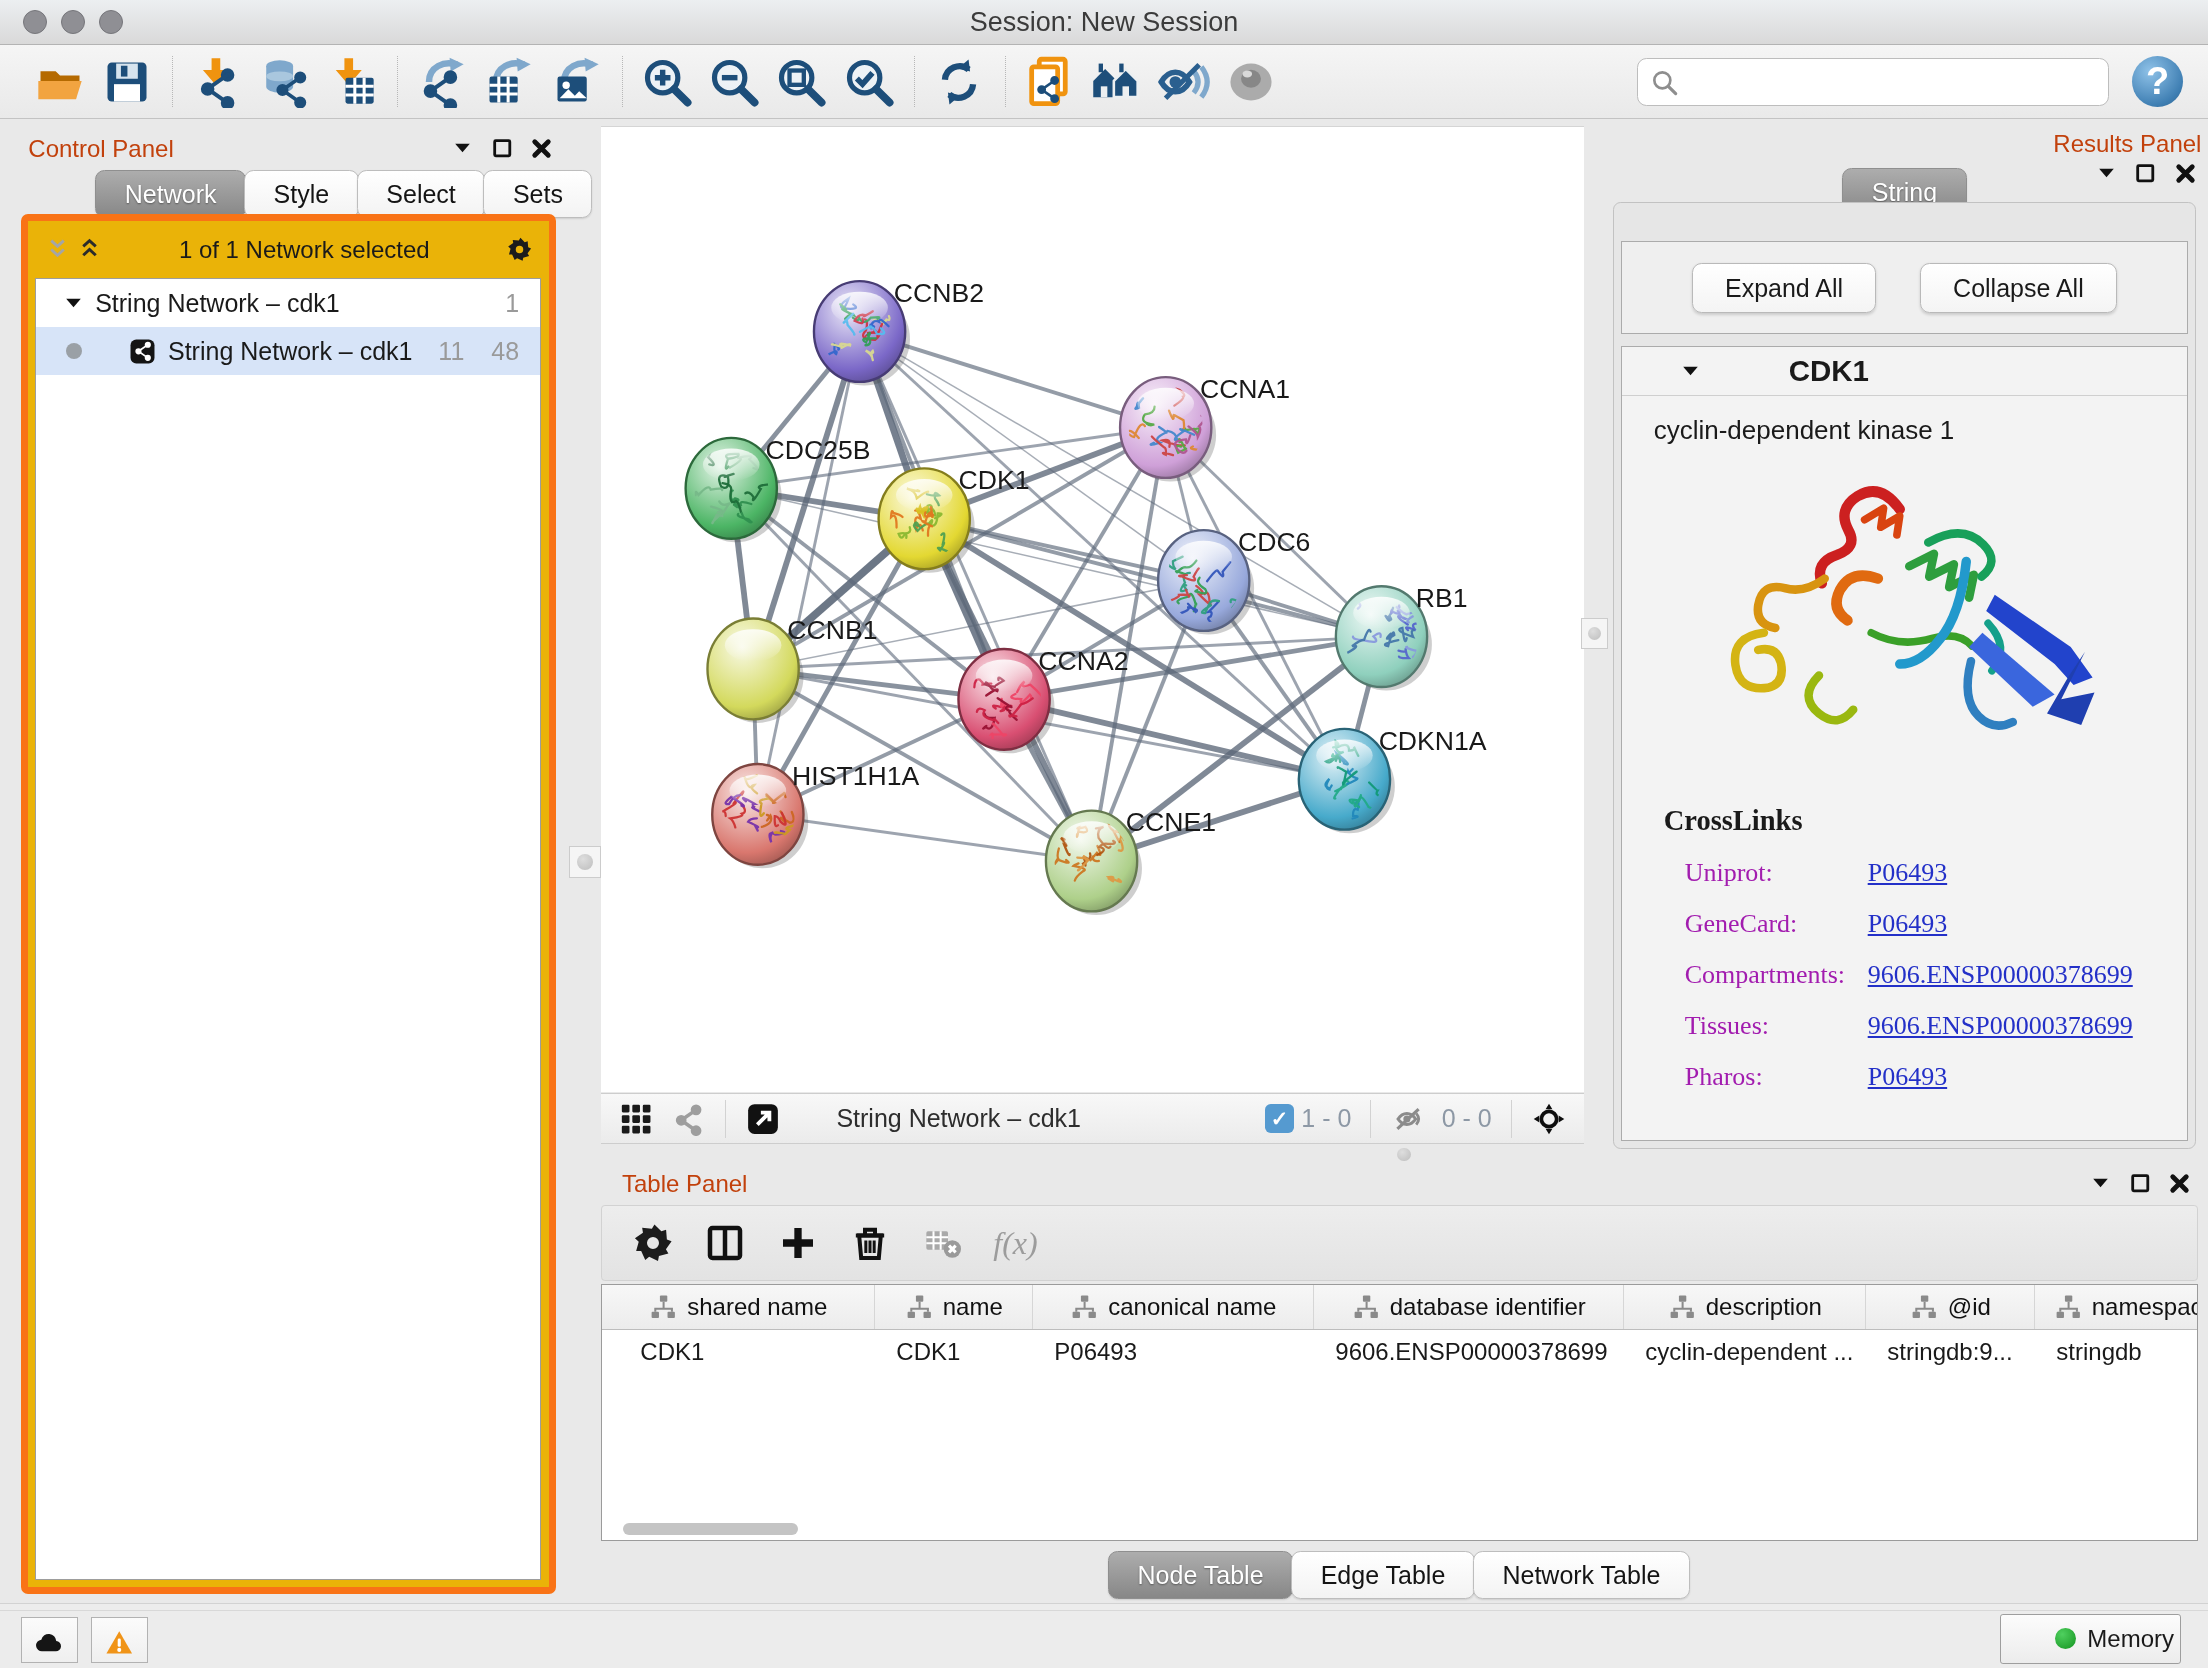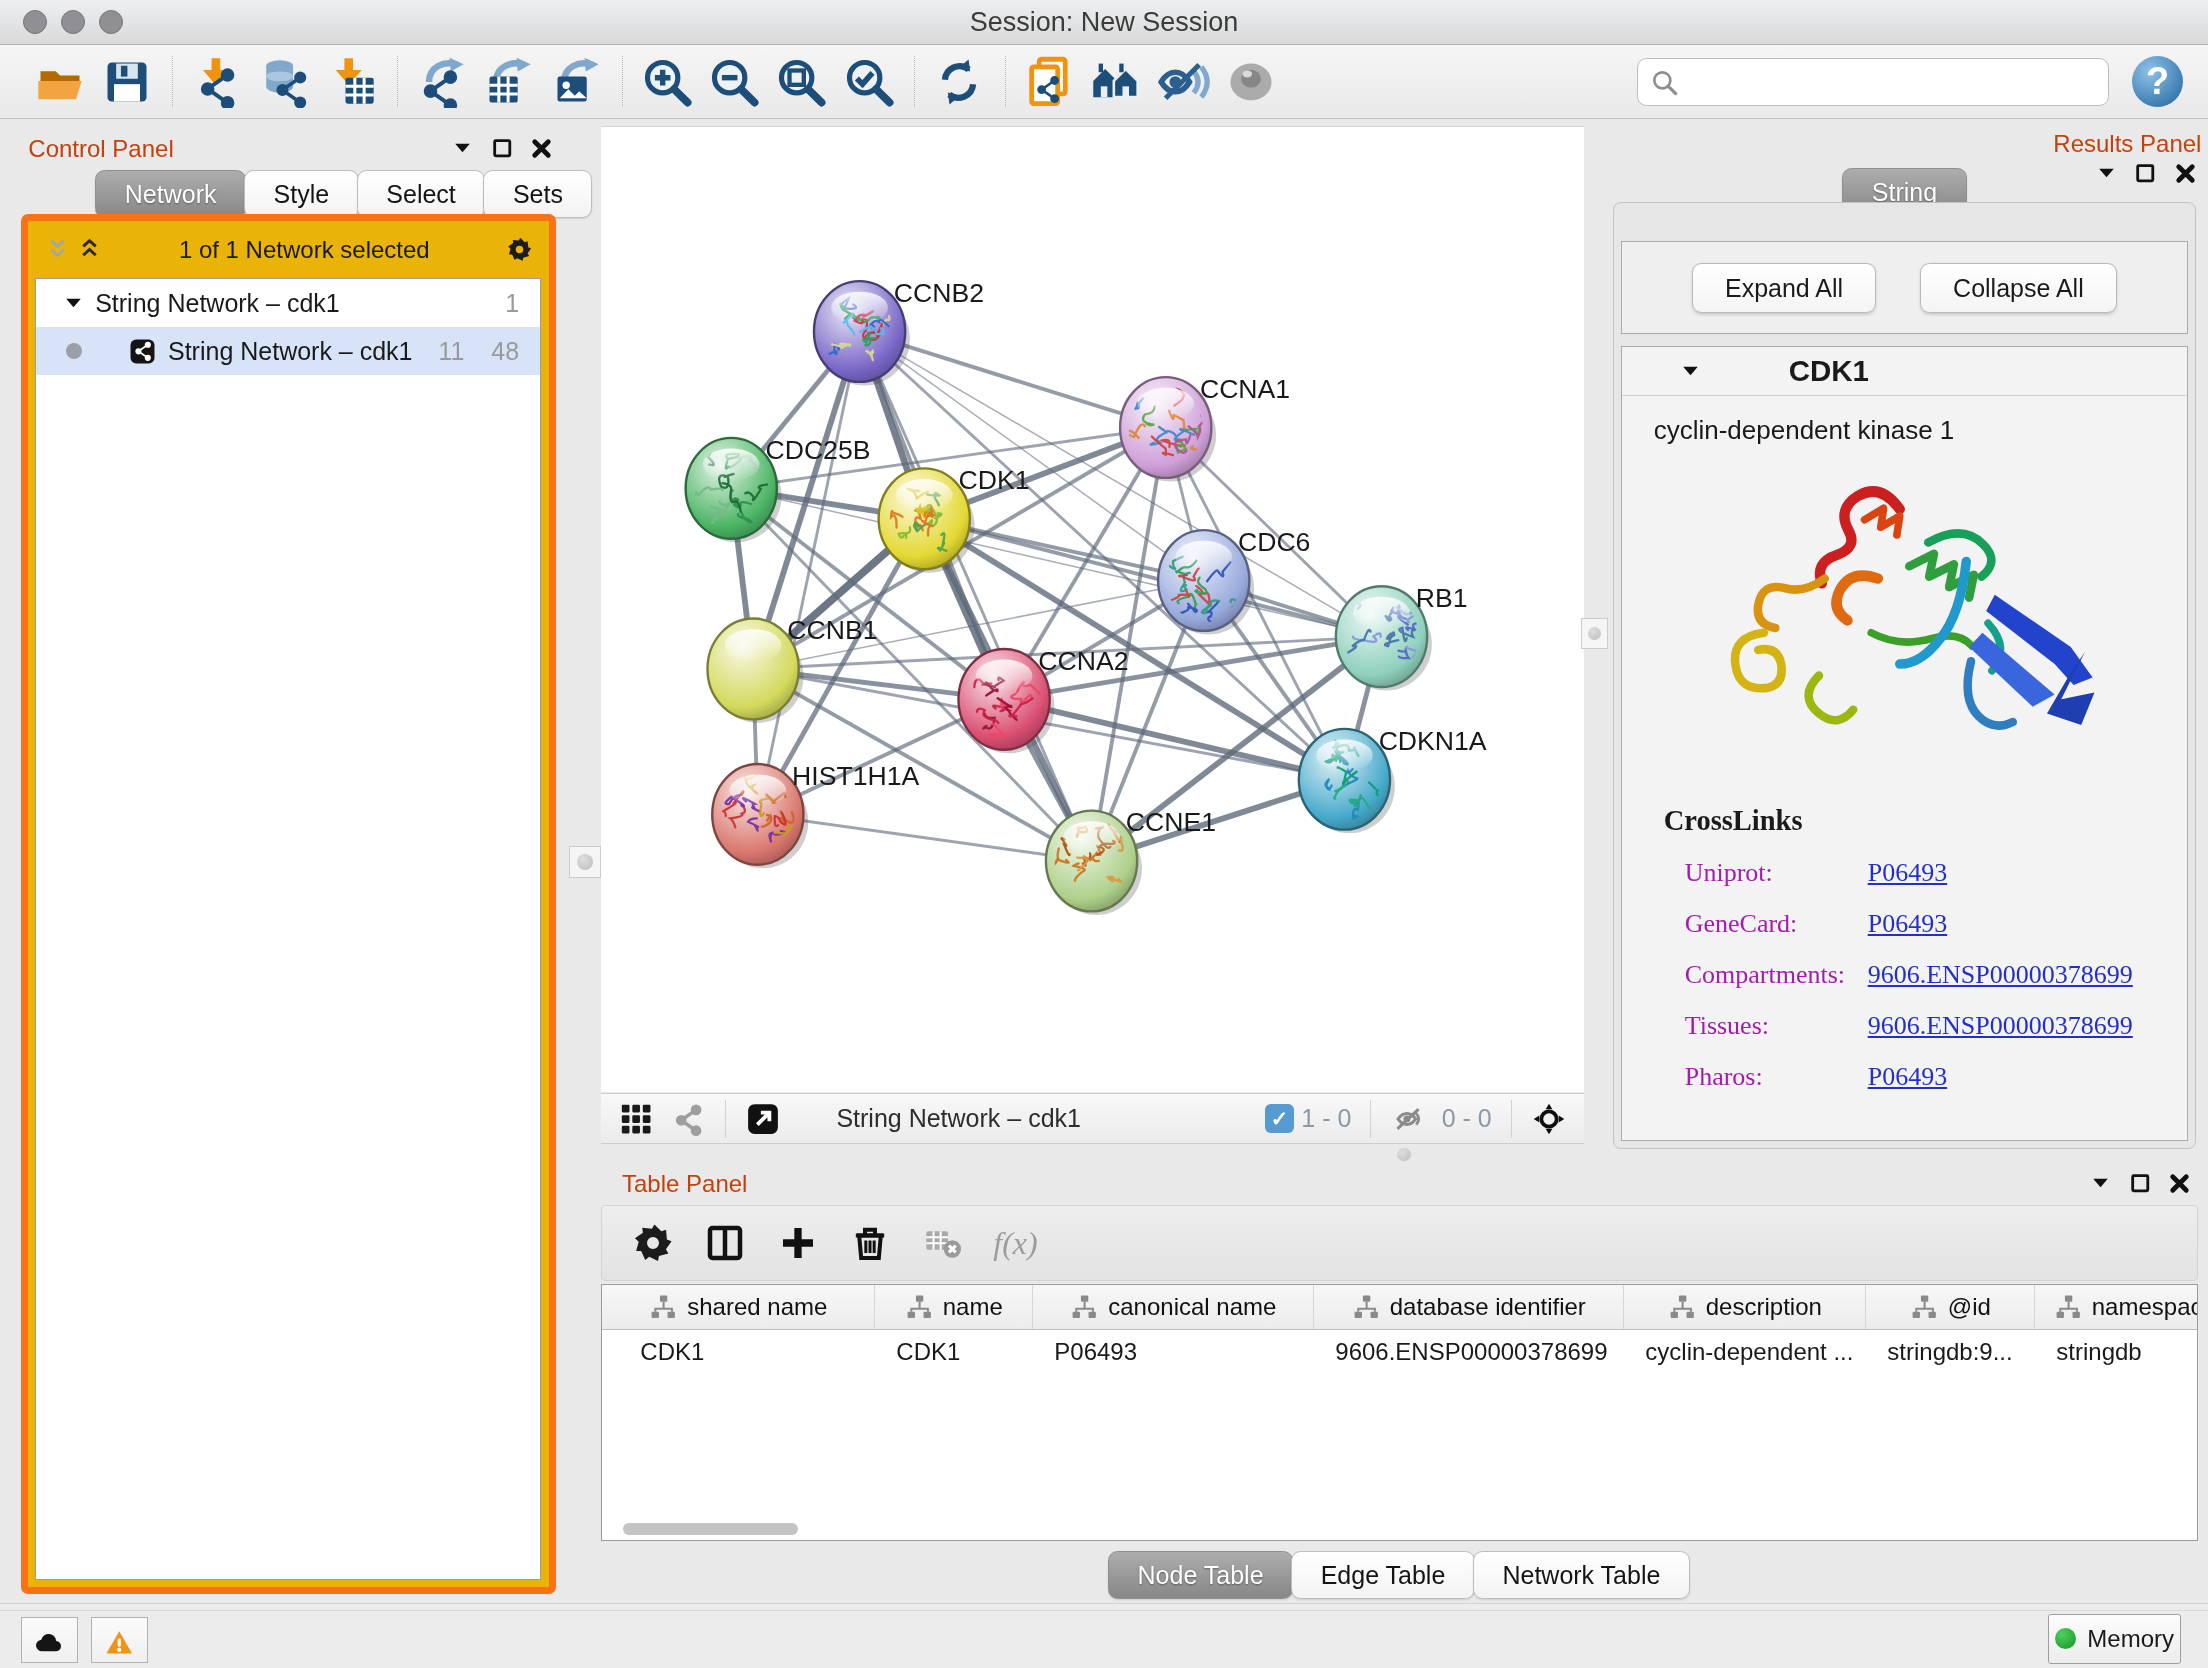--- a/index.html
+++ b/index.html
@@ -106,21 +106,21 @@
   #bottom-tabs .tab{display:inline-block;}
   
   #statusbar{position:absolute;left:0;top:1603px;width:2208px;height:66px;background:#ececec;
     border-top:1px solid #d2d2d2;box-sizing:border-box;}
   #statusbar:before{content:"";position:absolute;left:0;right:0;top:5.7px;border-top:1px solid #d8d8d8;}
   .sb-btn{position:absolute;top:13.3px;width:55px;height:44px;background:linear-gradient(#fbfbfb,#efefef);
     border:1.9px solid #b2b2b2;display:flex;align-items:center;justify-content:center;}
   .sb-btn svg{width:34px;height:34px;}
   #memory-btn{position:absolute;right:27px;top:9.5px;width:131px;height:48px;
     background:linear-gradient(#fcfcfc,#ececec);border:1.9px solid #9e9e9e;border-radius:2.9px;
-    display:flex;align-items:center;justify-content:center;gap:11.4px;font-size:24px;}
+    display:flex;align-items:center;justify-content:center;gap:11.4px;font-size:24px;padding-left:48px;}
   #mem-dot{width:21px;height:21px;border-radius:50%;background:radial-gradient(circle at 35% 30%,#4fd05f,#14931f);}
 </style>
 </head>
 <body>
 
 <div class="titlebar">
   <div class="tl" style="left:23px"></div>
   <div class="tl" style="left:61px"></div>
   <div class="tl" style="left:99px"></div>
   <div class="title-text">Session: New Session</div>

